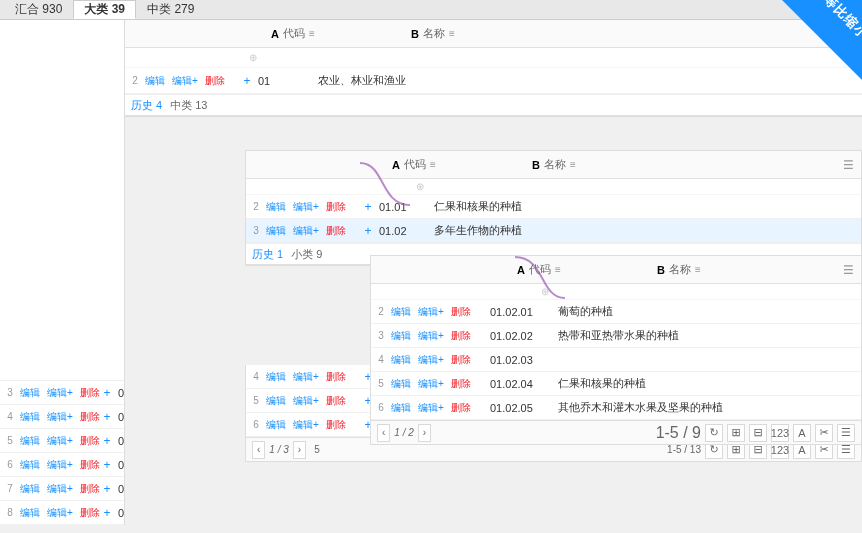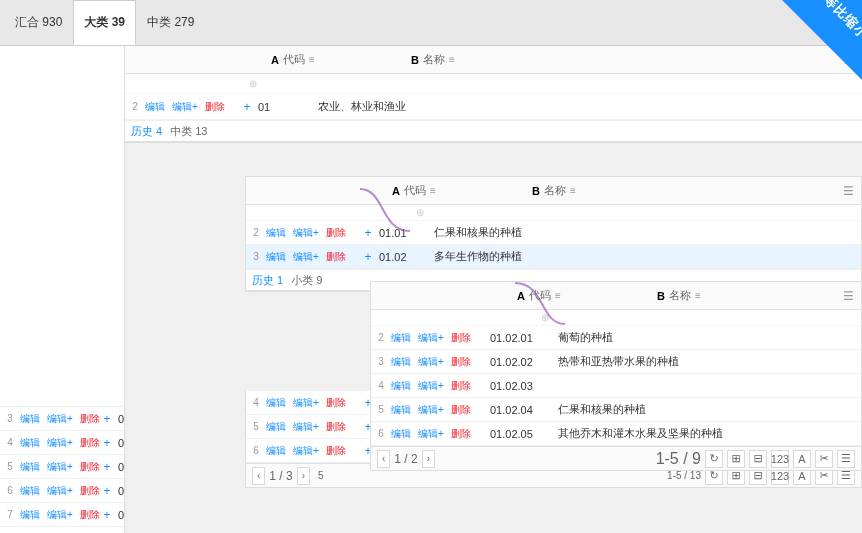--- a/index.html
+++ b/index.html
@@ -11,21 +11,21 @@
       height: 533px;
       overflow: hidden;
       position: relative;
     }
 
     
     .tab-bar {
       display: flex;
       align-items: center;
       background: #e8e8e8;
-      height: 46px;
+      height: 20px;
       border-bottom: 1px solid #ccc;
       padding: 0 4px;
       position: relative;
       z-index: 10;
     }
     .tab-item {
       padding: 4px 10px;
       font-size: 12px;
       cursor: pointer;
       color: #333;
@@ -142,21 +142,22 @@
       padding: 0 4px;
       font-size: 10px;
       border: 1px solid #d9d9d9;
       background: #fff;
       cursor: pointer;
       height: 18px;
       color: #666;
     }
     .pagination-bar .page-info {
       color: #666;
-      font-size: 12px;
+      font-size: 10px;
+      font-style: italic;
     }
     .pagination-bar .icon-btn {
       width: 18px;
       height: 18px;
       display: flex;
       align-items: center;
       justify-content: center;
       cursor: pointer;
       color: #666;
       font-size: 11px;

